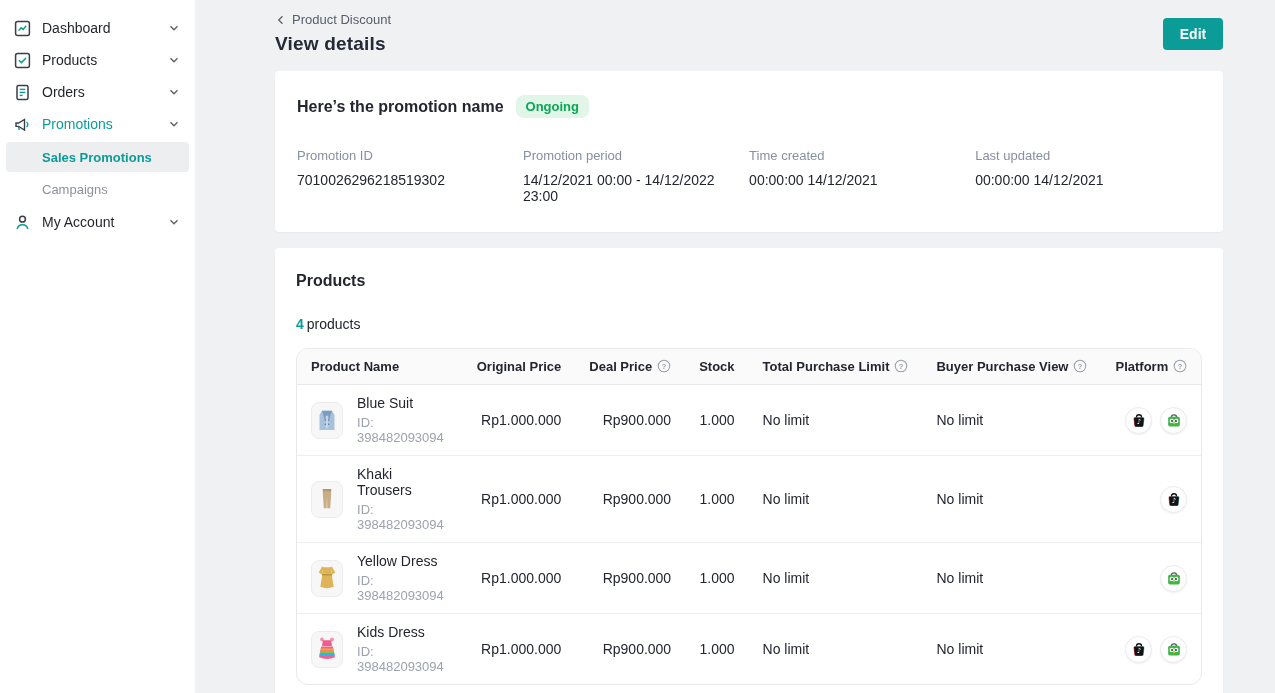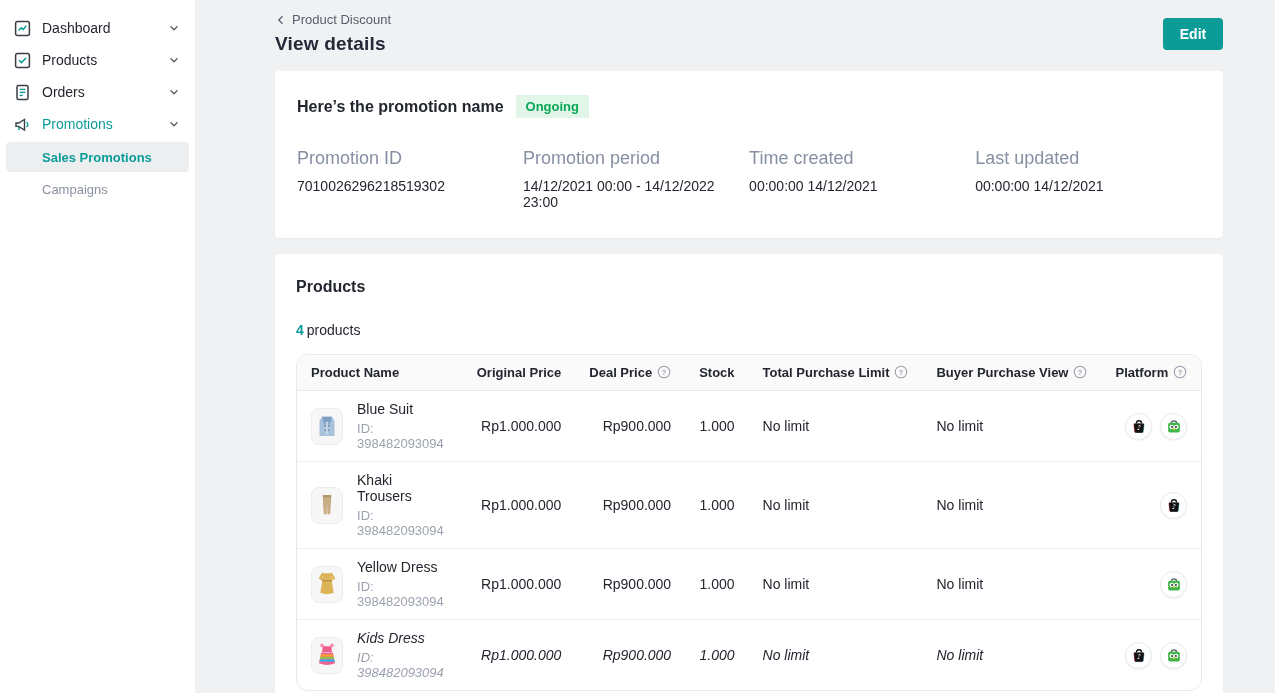--- a/index.html
+++ b/index.html
@@ -21,34 +21,34 @@
   .content { flex:1; padding:12px 78px 0 80px; }
   .page-header { display:flex; justify-content:space-between; align-items:flex-start; margin-bottom:16px; }
   .breadcrumb { display:flex; align-items:center; gap:5px; font-size:13px; color:#565d6b; cursor:pointer; }
   .page-title { font-size:19px; font-weight:700; color:#242a38; margin-top:6px; letter-spacing:.2px; }
   .edit-btn { background:#0c9c98; color:#fff; border:none; border-radius:4px; font-size:14px; font-weight:600; padding:8px 17px; margin-top:6px; cursor:pointer; font-family:inherit; }
 
   .card { background:#fff; border-radius:4px; box-shadow:0 1px 2px rgba(20,24,31,.04); }
   .promo-card { padding:24px 22px 28px; margin-bottom:16px; }
   .promo-head { display:flex; align-items:center; gap:12px; }
   .promo-head h2 { font-size:16px; font-weight:700; color:#23262f; }
-  .badge { background:#e2f5e9; color:#09a854; font-size:13px; font-weight:600; border-radius:0; padding:4px 10px; }
+  .badge { background:#e2f5e9; color:#09a854; font-size:13px; font-weight:600; border-radius:8px; padding:4px 10px; }
   .promo-fields { display:grid; grid-template-columns:repeat(4,1fr); margin-top:30px; }
-  .field-label { font-size:18px; color:#878fa3; margin-bottom:9px; }
+  .field-label { font-size:13px; color:#878fa3; margin-bottom:9px; }
   .field-value { font-size:14px; color:#23262f; }
 
   .products-card { padding:24px 21px 20px; }
   .products-card h2 { font-size:16px; font-weight:700; }
   .count-line { margin:26px 0 16px; font-size:14px; color:#23262f; }
   .count-num { color:#0c9c98; font-weight:700; margin-right:3px; }
 
   table { width:100%; border-collapse:separate; border-spacing:0; border:1px solid #e7e9ec; border-radius:12px; overflow:hidden; }
   thead th { background:#fafafb; font-size:13px; font-weight:700; color:#23262f; padding:10px 14px; border-bottom:1px solid #e7e9ec; white-space:nowrap; }
   tbody td { padding:10px 14px; font-size:14px; color:#23262f; border-bottom:1px solid #edeff1; height:58px; }
-  tbody tr:last-child td { border-bottom:none;font-style:italic; }
+  tbody tr:last-child td { border-bottom:none; }
   .al { text-align:left; } .ar { text-align:right; }
   .th-help { display:inline-flex; vertical-align:-2px; margin-left:5px; cursor:pointer; }
   .cell-name { display:flex; align-items:center; gap:14px; }
   .thumb { width:37px; height:37px; border-radius:8px; background:#f7f7f8; border:1px solid #ececee; display:flex; align-items:center; justify-content:center; }
   .name-wrap { display:flex; flex-direction:column; gap:4px; }
   .p-name { font-size:14px; color:#23262f; }
   .p-id { font-size:13px; color:#9ca2ae; }
   .p-platforms-inner { display:flex; justify-content:flex-end; gap:8px; }
   .platform-badge { width:27px; height:27px; border-radius:50%; background:#fff; border:1px solid #e9eaec; box-shadow:0 1px 2px rgba(0,0,0,.06); display:flex; align-items:center; justify-content:center; }
 </style>
@@ -115,20 +115,34 @@
           <svg width="14" height="14" viewBox="0 0 16 16">
             <polyline points="4,6 8,10 12,6" fill="none" stroke="#5a616b" stroke-width="1.5"></polyline>
           </svg>
         </span>
     </div>
     <div class="sub-item active">
       <span>Sales Promotions</span>
     </div>
     <div class="sub-item">
       <span>Campaigns</span>
+    </div>
+    <div class="nav-item">
+      <span class="nav-icon">
+          <svg width="17" height="17" viewBox="0 0 17 17">
+            <circle cx="8.5" cy="5.2" r="2.9" fill="none" stroke="#3a3f47" stroke-width="1.5"></circle>
+            <path d="M3.2 15 a5.4 5.4 0 0 1 10.6 0" fill="none" stroke="#0c9c98" stroke-width="1.5"></path>
+          </svg>
+        </span>
+      <span class="nav-label">My Account</span>
+      <span class="chev">
+          <svg width="14" height="14" viewBox="0 0 16 16">
+            <polyline points="4,6 8,10 12,6" fill="none" stroke="#5a616b" stroke-width="1.5"></polyline>
+          </svg>
+        </span>
     </div>
   </aside>
 
   <main class="content">
 
     <div class="page-header">
       <div>
         <div class="breadcrumb">
           <span style="display:flex">
               <svg width="12" height="12" viewBox="0 0 16 16">

